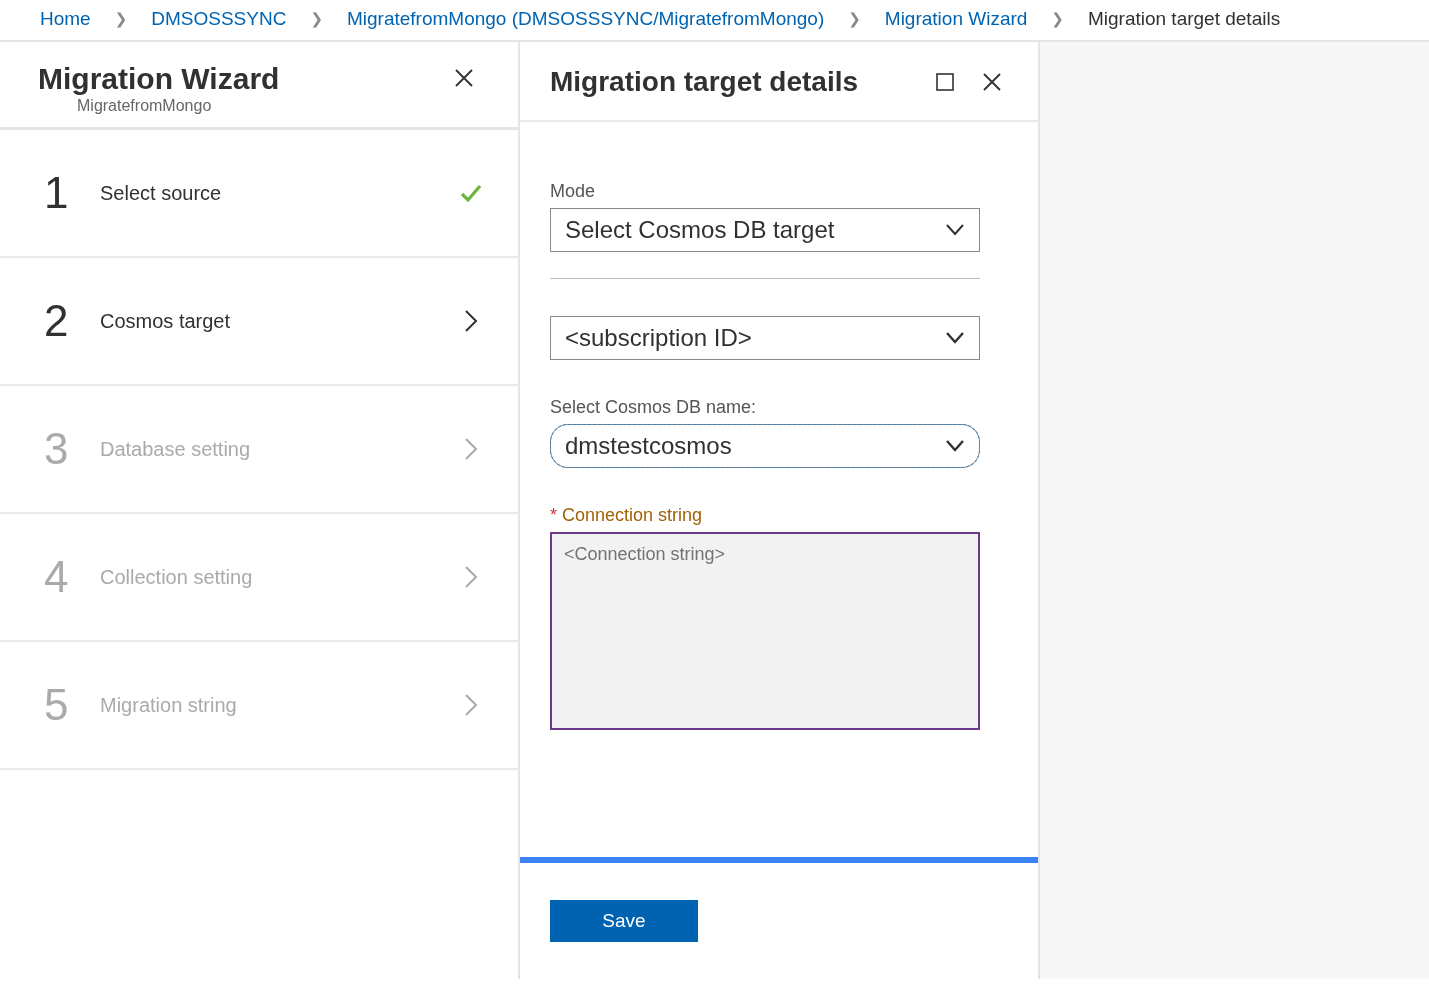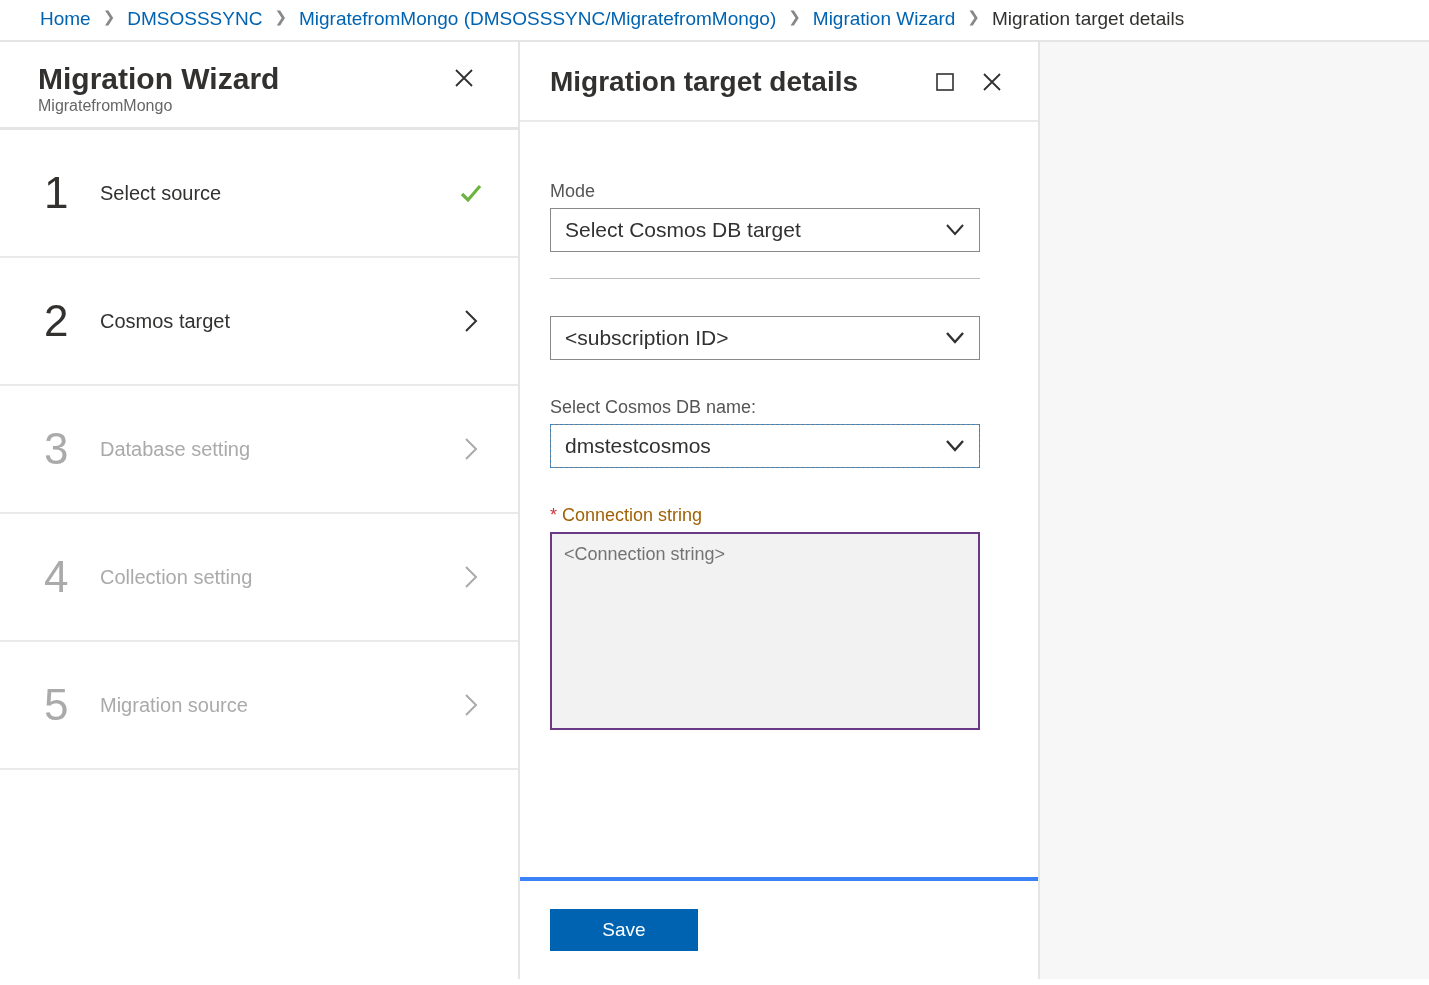--- a/index.html
+++ b/index.html
@@ -1,19 +1,19 @@
 <!DOCTYPE html>
 <html><head>
 <meta charset="utf-8">
 <style>
   * { box-sizing: border-box; margin: 0; padding: 0; }
   html, body { width: 1429px; height: 985px; font-family: "Segoe UI", Arial, sans-serif; background:#fff; color:#323130; }
   
   .breadcrumb {
-    display:flex; gap:12px;
+    display:flex; align-items:center; gap:24px;
     padding: 8px 40px 10px 40px;
     font-size:19px;
     border-bottom:2px solid #e5e5e5;
     white-space:nowrap;
   }
   .breadcrumb a { color:#0063B1; text-decoration:none; }
   .breadcrumb .sep { color:#888; font-size:15px;}
   .breadcrumb .current { color:#323130; }
 
   .layout { display:flex; height:calc(985px - 48px); }
@@ -25,21 +25,21 @@
     background:#fff;
     display:flex; flex-direction:column;
   }
   .wizard-header {
     padding: 20px 38px 12px 38px;
     display:flex; align-items:flex-start; justify-content:space-between;
     border-bottom:3px solid #e5e5e5;
   }
   .wizard-header .titles { flex:1; }
   .wizard-header h1 { font-size:30px; font-weight:600; line-height:1.1;}
-  .wizard-header .sub { font-size:16px; color:#666; margin-top:2px; }
+  .wizard-header .sub { font-size:16px; color:#666; margin-top:2px;margin-left:39px; }
   .icon-btn { background:none; border:none; cursor:pointer; color:#323130; padding:6px;}
   .icon-btn svg { display:block; }
 
   .steps { flex:1; }
   .step {
     display:flex; align-items:center;
     padding: 38px 30px 38px 44px;
     border-bottom:2px solid #eaeaea;
     cursor:pointer;
   }
@@ -65,33 +65,33 @@
   .details-header .hdr-icons { display:flex; gap:16px; align-items:center;}
   .details-body { flex:1; padding: 22px 30px 10px 30px; }
   .field { margin-bottom:20px;margin-top:37px; }
   .field-label { font-size:18px; color:#555; margin-bottom:6px; display:block;}
   .req::before { content:"* "; color:#d13438; }
   .req-grey { color:#a16207; }
   .select {
     width:430px; height:44px;
     border:1px solid #888; background:#fff;
     display:flex; align-items:center; justify-content:space-between;
-    padding: 12px 14px; font-size:21px; cursor:pointer;
-  }
-  .select.focused { outline:1px dashed #3b83c0; outline-offset:-1px; }
+    padding: 12px 14px; font-size:24px; cursor:pointer;
+  }
+  .select.focused { outline:1px dashed #3b83c0; outline-offset:-1px;border-radius:18px; }
   .hr { border:none; border-top:1px solid #bbb; width:430px; margin: 26px 0 24px 0; }
   .textarea {
     width:430px; height:198px;
     border:2px solid #6a3a86; background:#f2f2f2;
     padding:10px 12px; font-size:18px; color:#737373;
     resize:none; font-family:inherit;
   }
   .details-footer {
-    border-top:4px solid #3b82f6;
-    padding: 28px 30px;
+    border-top:6px solid #3b82f6;
+    padding: 37px 30px;
   }
   .save-btn {
     width:148px; height:42px; background:#0063B1; color:#fff;
     border:none; font-size:19px; cursor:pointer;
   }
 
   .rest { flex:1; background:#f7f7f7;}
 </style>
 </head>
 <body>
@@ -155,21 +155,21 @@
         <span class="num">4</span>
         <span class="lbl">Collection setting</span>
         <span class="indicator">
           <svg width="18" height="28" viewBox="0 0 18 28">
               <path d="M4 4 L14 14 L4 24" stroke="#aaa" stroke-width="2" fill="none"></path>
             </svg>
         </span>
       </div>
       <div class="step disabled">
         <span class="num">5</span>
-        <span class="lbl">Migration source</span>
+        <span class="lbl">Migration string</span>
         <span class="indicator">
           <svg width="18" height="28" viewBox="0 0 18 28">
               <path d="M4 4 L14 14 L4 24" stroke="#aaa" stroke-width="2" fill="none"></path>
             </svg>
         </span>
       </div>
     </div>
   </aside>
 
   <section class="details-panel">

